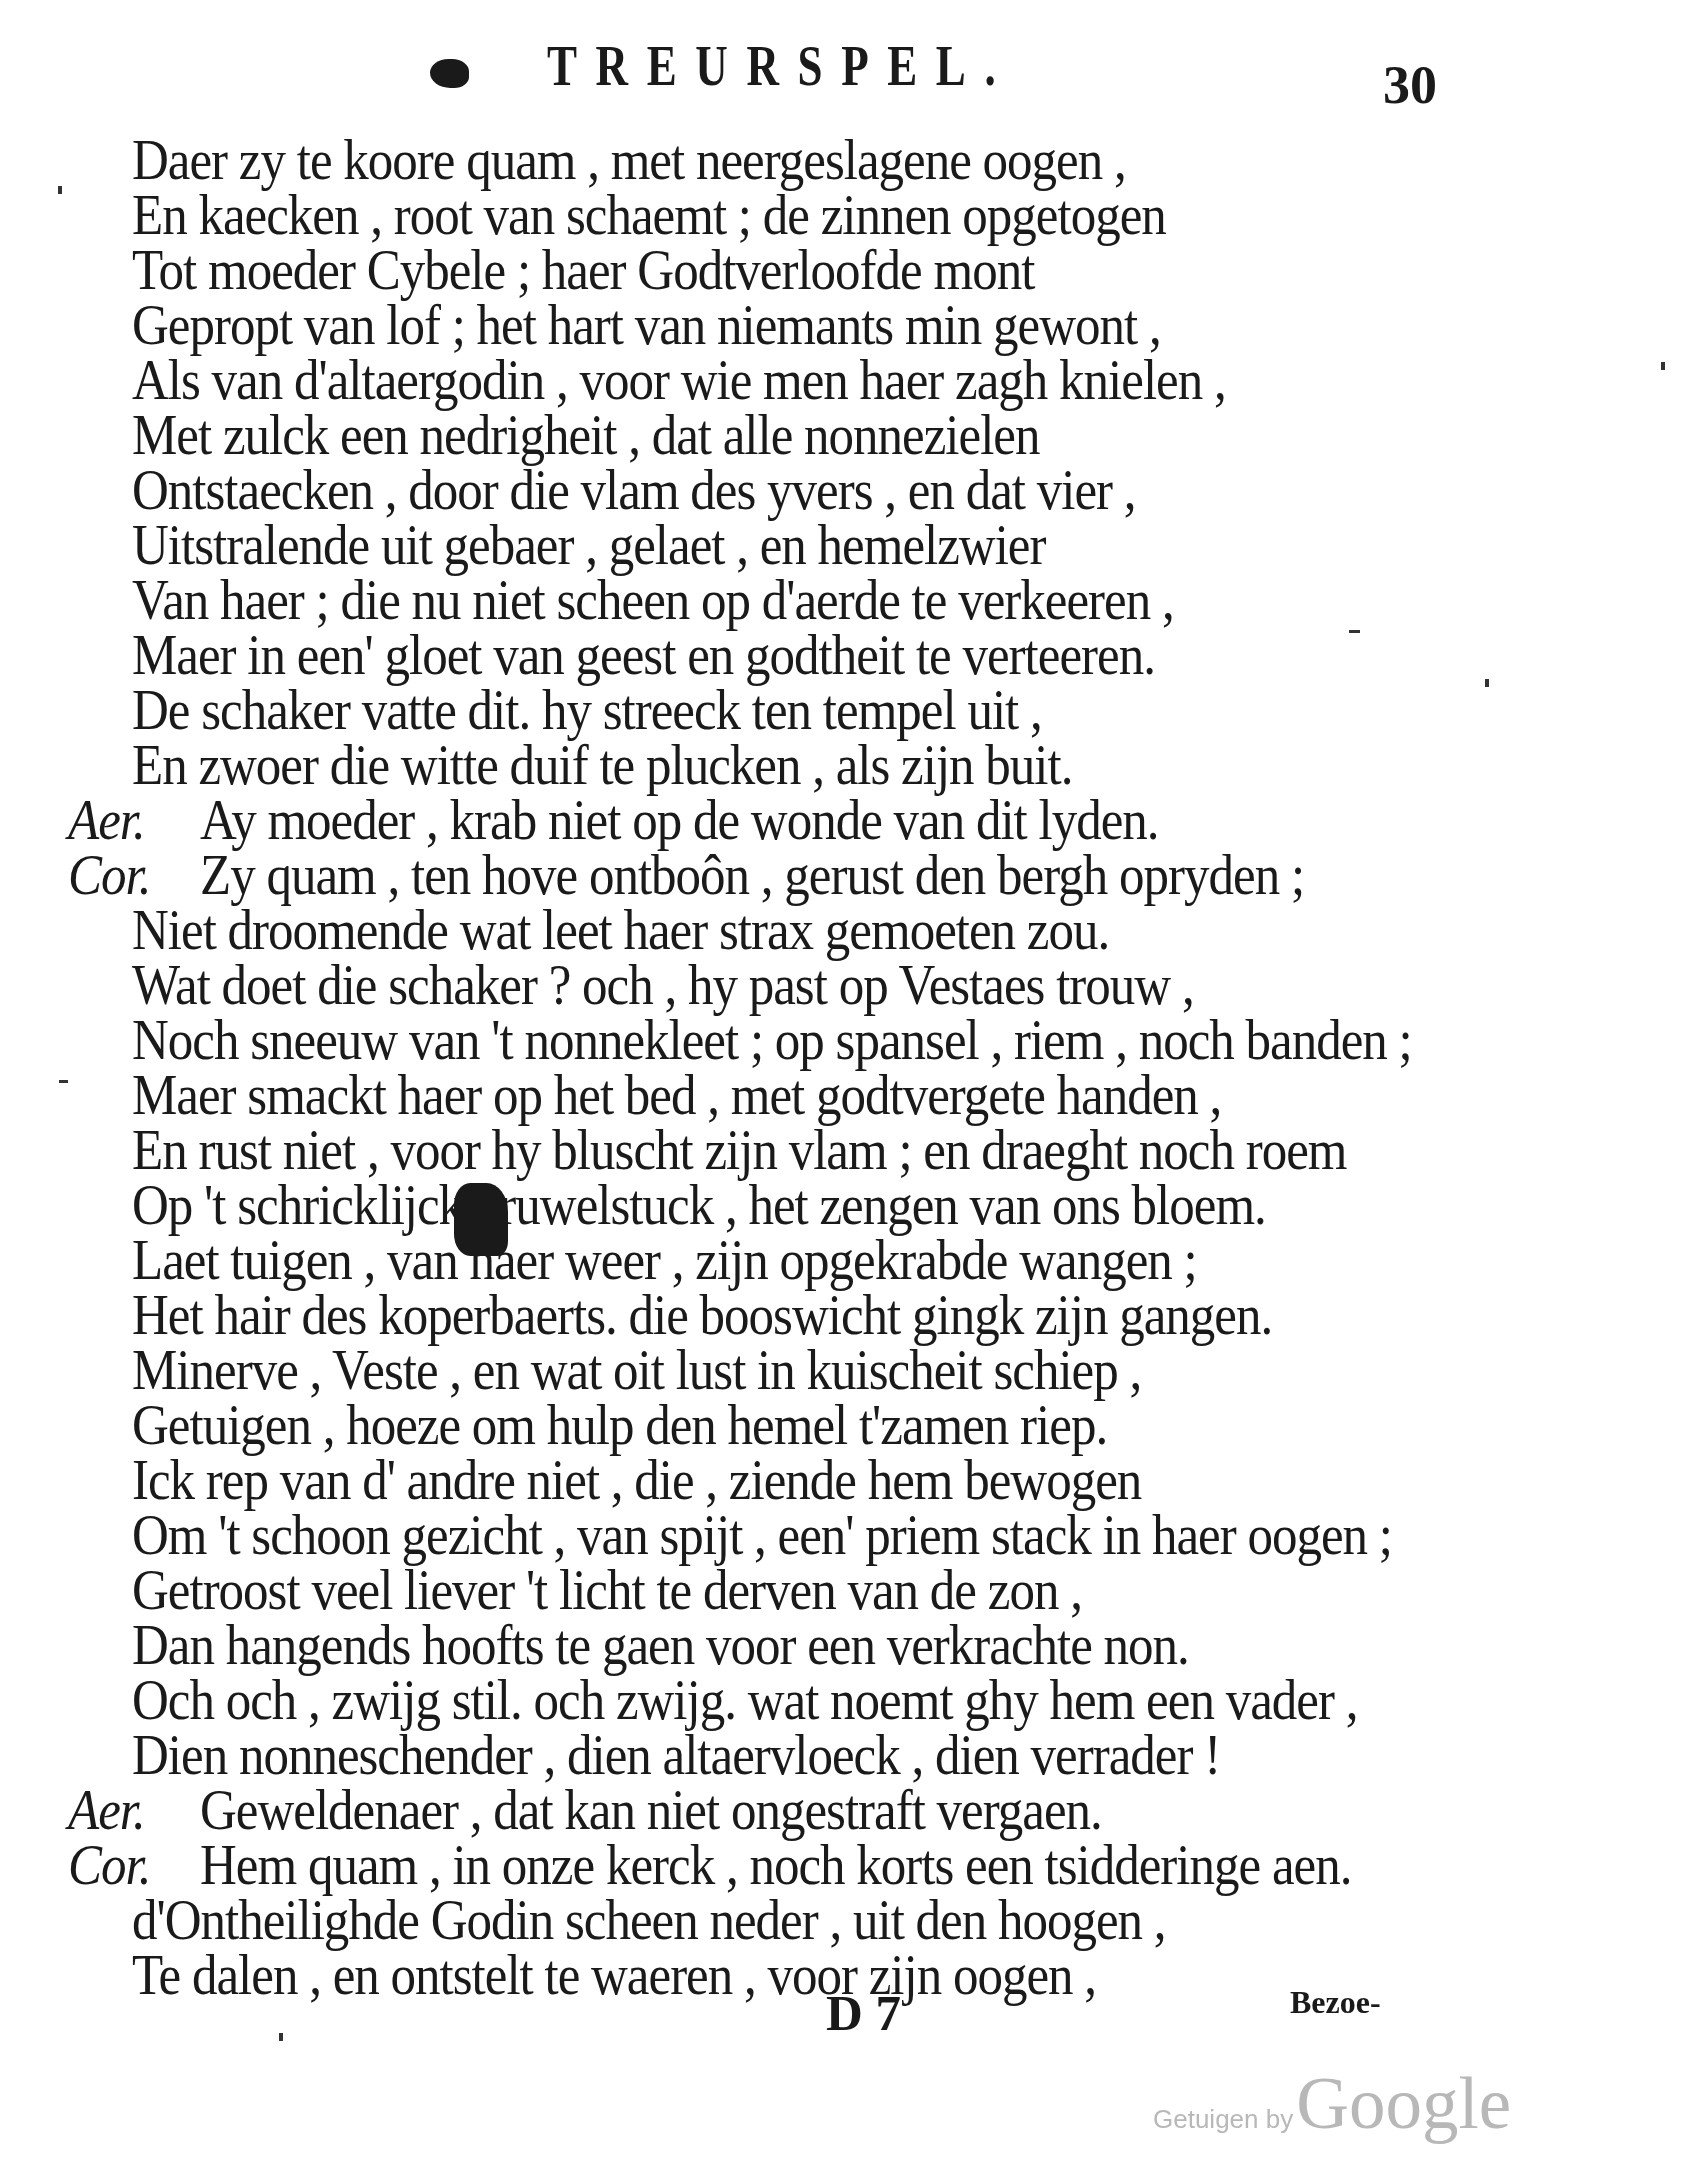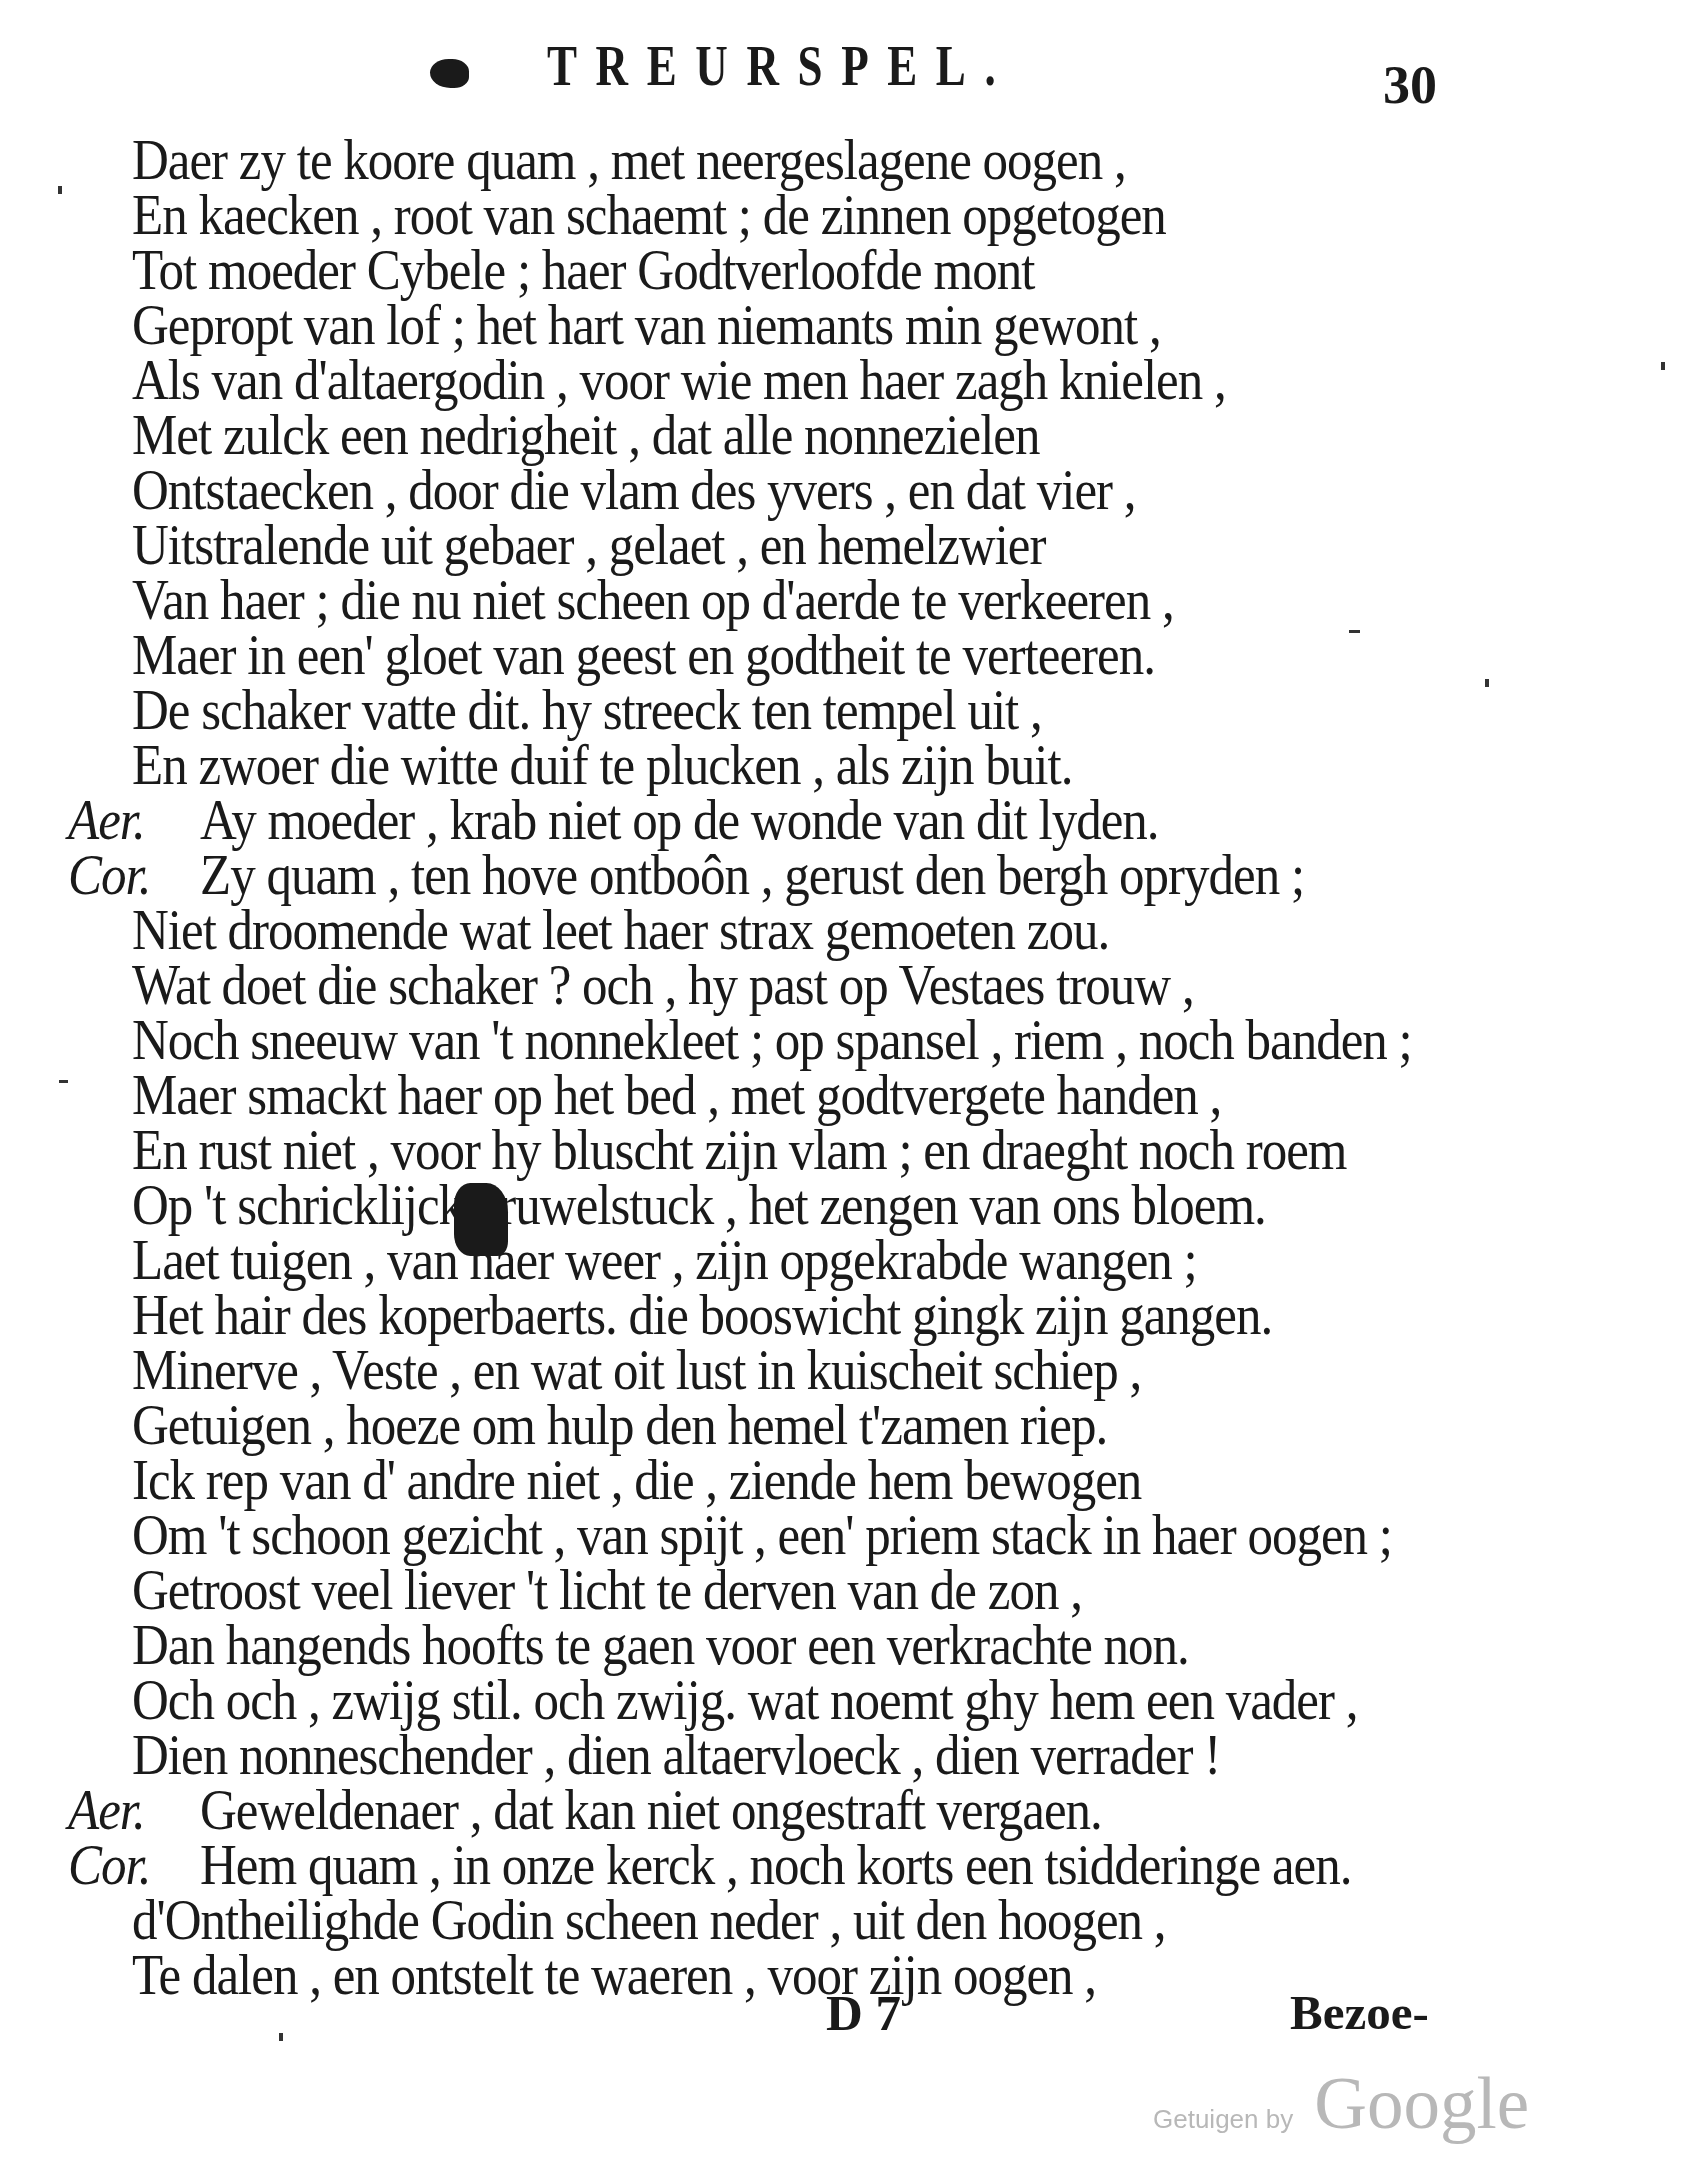--- a/index.html
+++ b/index.html
@@ -10,26 +10,26 @@
                     letter-spacing: 18.6px; font-weight: bold; transform: scaleY(1.25); transform-origin: left top; }
     .ornament { position: absolute; top: 59px; left: 430px; width: 39px; height: 29px;
                 background: #1a1a1a; border-radius: 50% 45% 40% 55%; }
     .folio { position: absolute; top: 54px; left: 1383px; font-size: 54px; font-weight: bold; }
     .lines { position: absolute; top: 112px; left: 0; width: 1697px; }
     .line { position: absolute; left: 0; height: 55px; font-size: 51px; line-height: 55px;
             white-space: nowrap; letter-spacing: -1px; transform: scaleY(1.12); transform-origin: left bottom; }
     .speaker { position: absolute; font-style: italic; }
     .verse { position: absolute; }
     .catch-sig { position: absolute; top: 1984px; left: 826px; font-size: 51px; font-weight: bold; }
-    .catchword { position: absolute; top: 1984px; left: 1290px; font-size: 49px; font-weight: bold; }
+    .catchword { position: absolute; top: 1984px; left: 1290px; font-size: 32px; font-weight: bold; }
     .blot { position: absolute; left: 454px; top: 1183px; width: 54px; height: 73px; background: #1a1a1a;
             border-radius: 30% 40% 20% 30%; }
     .watermark { position: absolute; top: 2062px; left: 1153px; color: #b8b8b8; white-space: nowrap; }
     .watermark .small { font-family: "Liberation Sans", sans-serif; font-size: 26px; vertical-align: baseline; }
-    .watermark .big { font-family: "Liberation Serif", serif; font-size: 73px; margin-left: 21px; }
+    .watermark .big { font-family: "Liberation Serif", serif; font-size: 73px; margin-left: 3px; }
     .speck { position: absolute; width: 3.9px; height: 7.8px; background: #333; }
   </style>
 </head>
 <body>
 
 <div class="page">
   <div class="ornament"></div>
   <div class="running-head">TREURSPEL.</div>
   <div class="folio">30</div>
 

